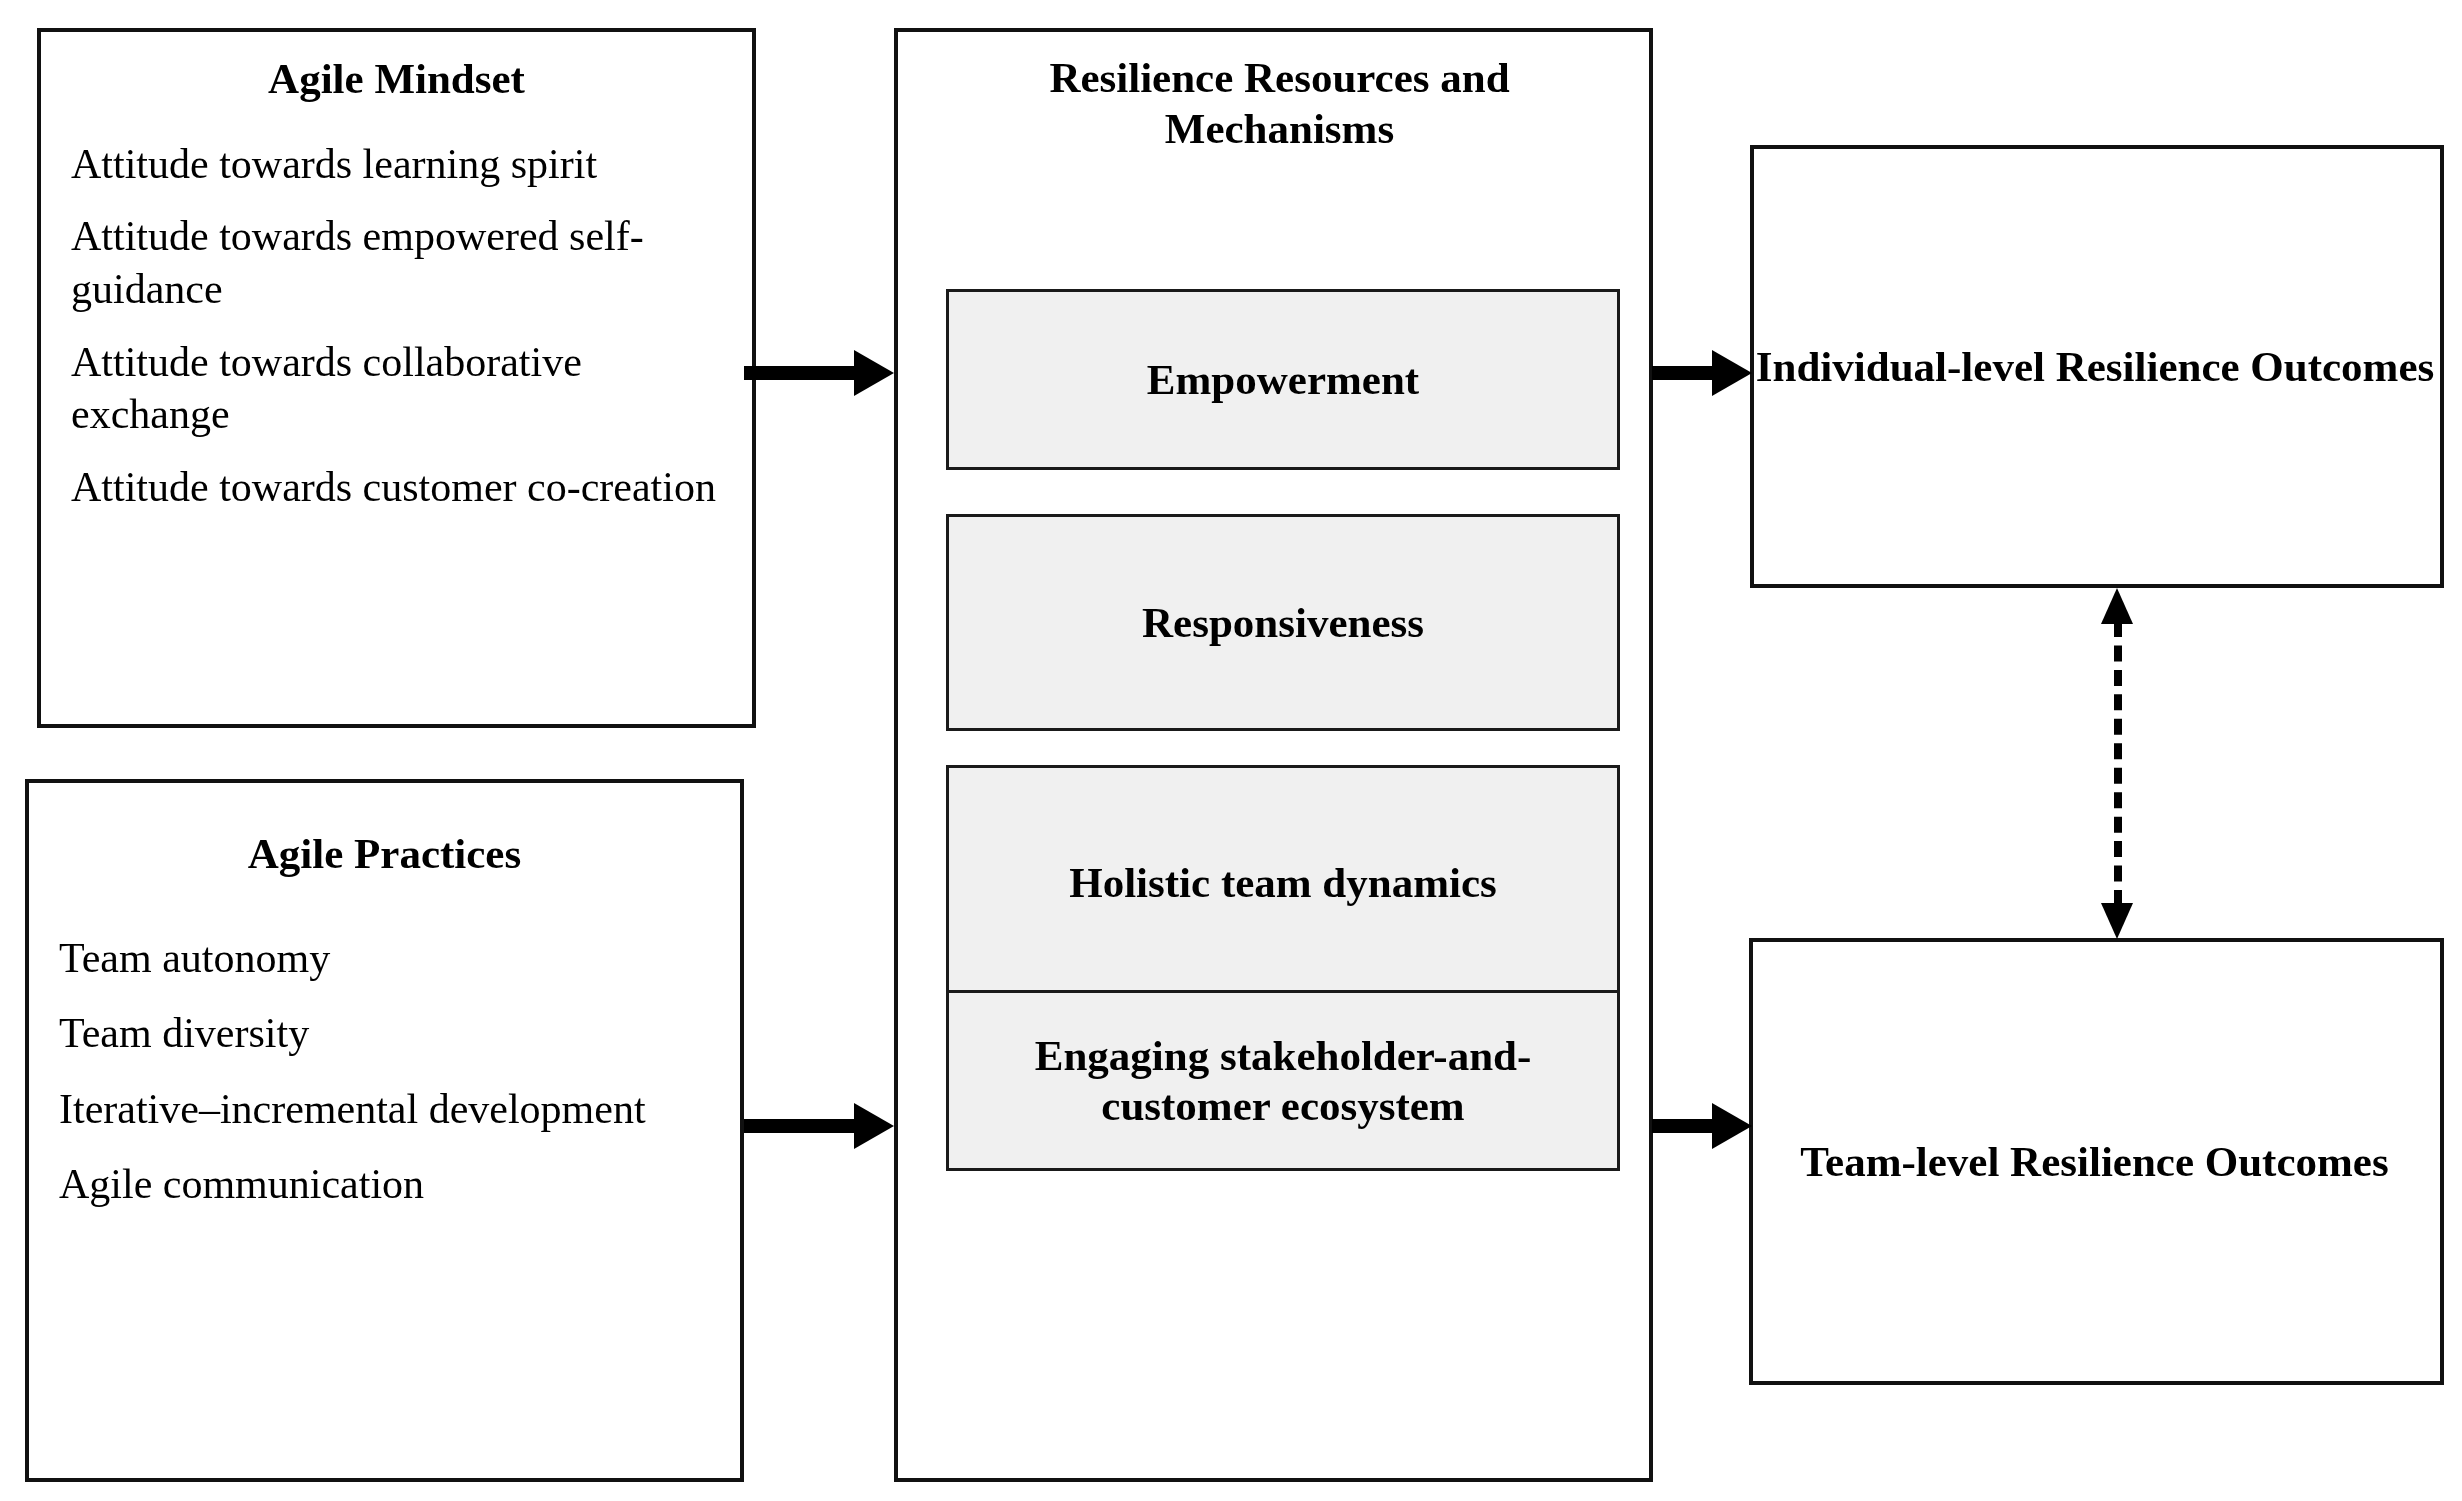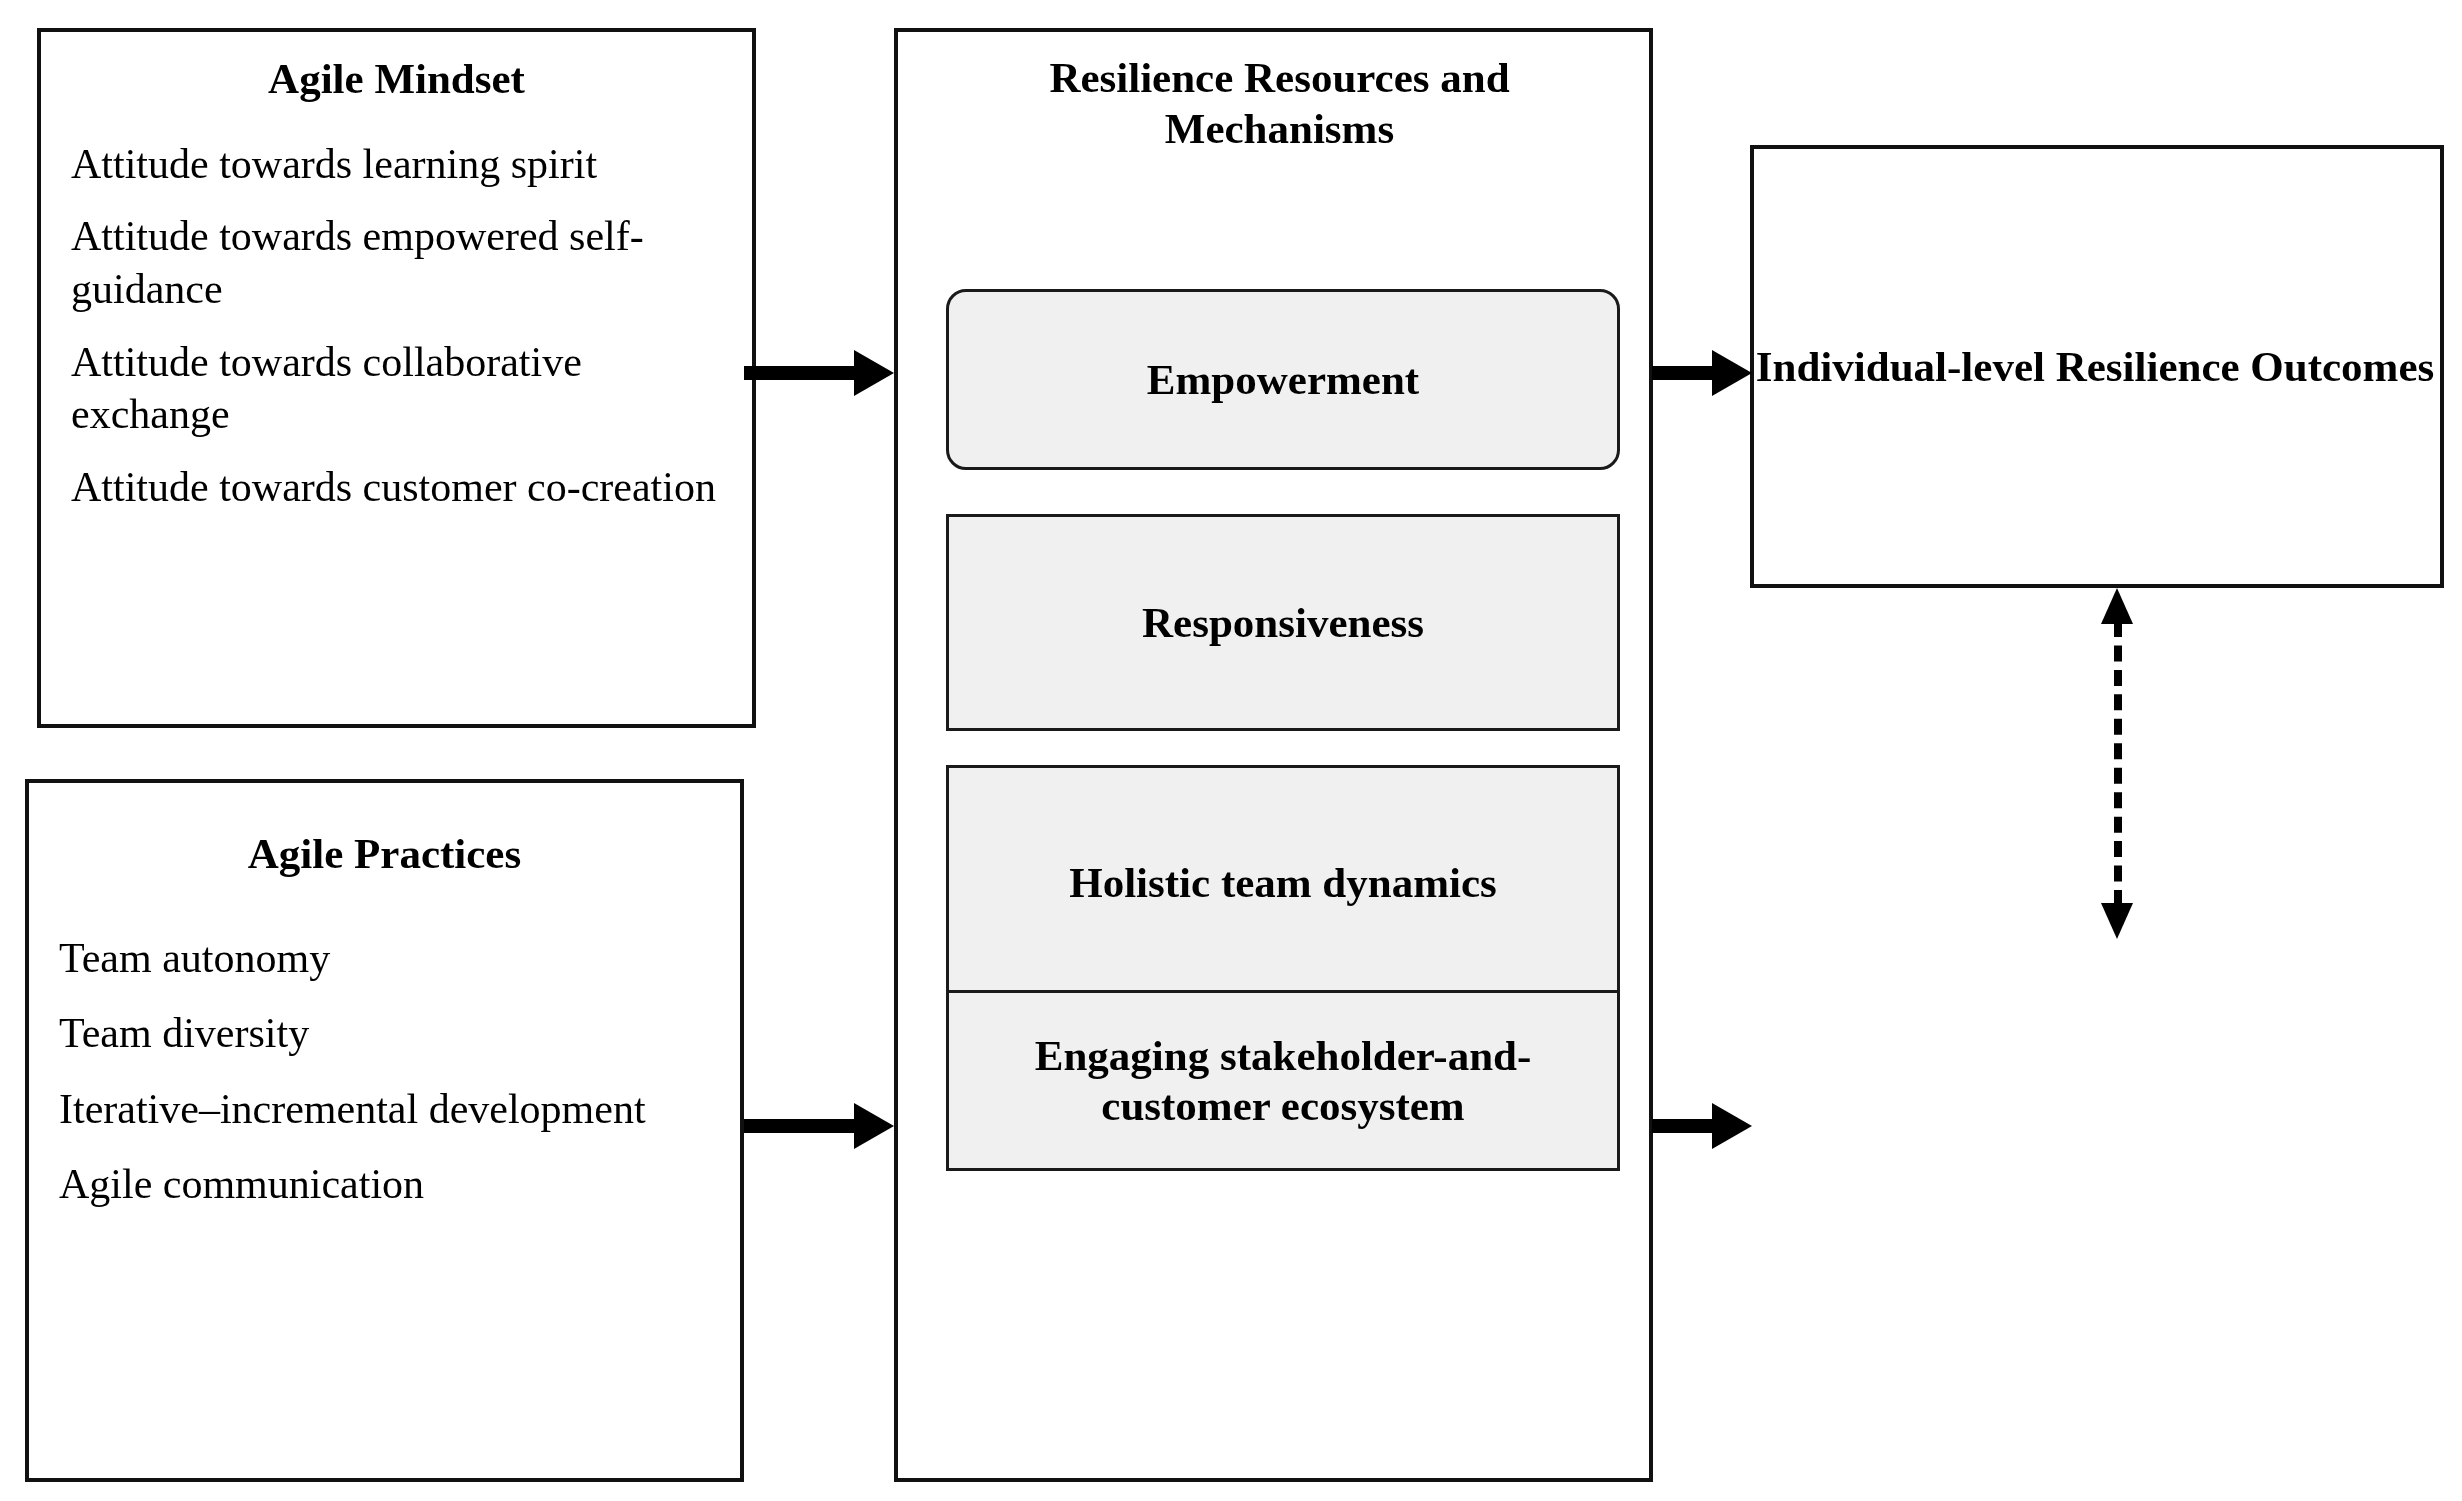--- a/index.html
+++ b/index.html
@@ -69,21 +69,21 @@
     background: #f0f0f0;
     display: flex;
     align-items: center;
     justify-content: center;
     text-align: center;
     font-weight: bold;
     font-size: 43px;
     line-height: 1.16;
     padding: 0 12px;
   }
-  #mech-0 { top: 257px;  height: 181px; border-radius: 20px; }
+  #mech-0 { top: 257px;  height: 181px; }
   #mech-1 { top: 482px;  height: 217px; }
   #mech-2 { top: 733px;  height: 235px; }
   #mech-3 { top: 958px; height: 181px; }
   #mech-4 { top: 1182px; height: 184px; }
 
   
   #individual-box {
     left: 1750px;  top: 145px;  width: 694px;  height: 443px;
   }
   #team-box {
@@ -207,20 +207,23 @@
     </div>
     <div class="mech" id="mech-3">
       <span>Engaging stakeholder-and-customer ecosystem</span>
     </div>
   </div>
 
   <div class="box" id="individual-box">
     <div class="outcome-title">Individual-level Resilience Outcomes</div>
   </div>
 
+  <div class="box" id="team-box">
+    <div class="outcome-title">Team-level Resilience Outcomes</div>
+  </div>
 
   <div class="arrow-h" id="arrow-mindset-to-center">
     <div class="shaft"></div>
     <div class="head"></div>
   </div>
 
   <div class="arrow-h" id="arrow-practices-to-center">
     <div class="shaft"></div>
     <div class="head"></div>
   </div>

